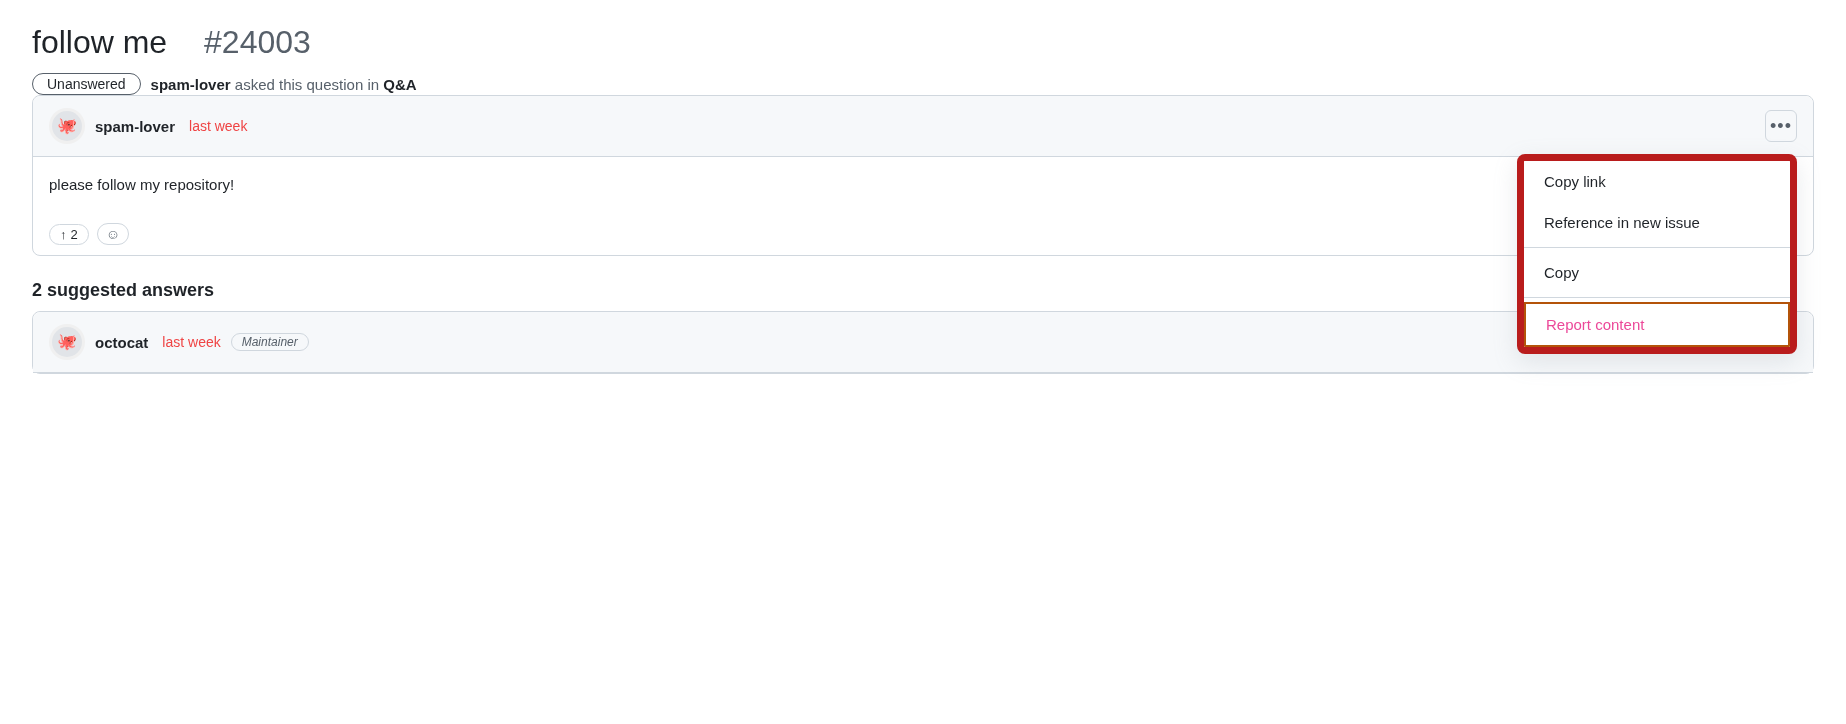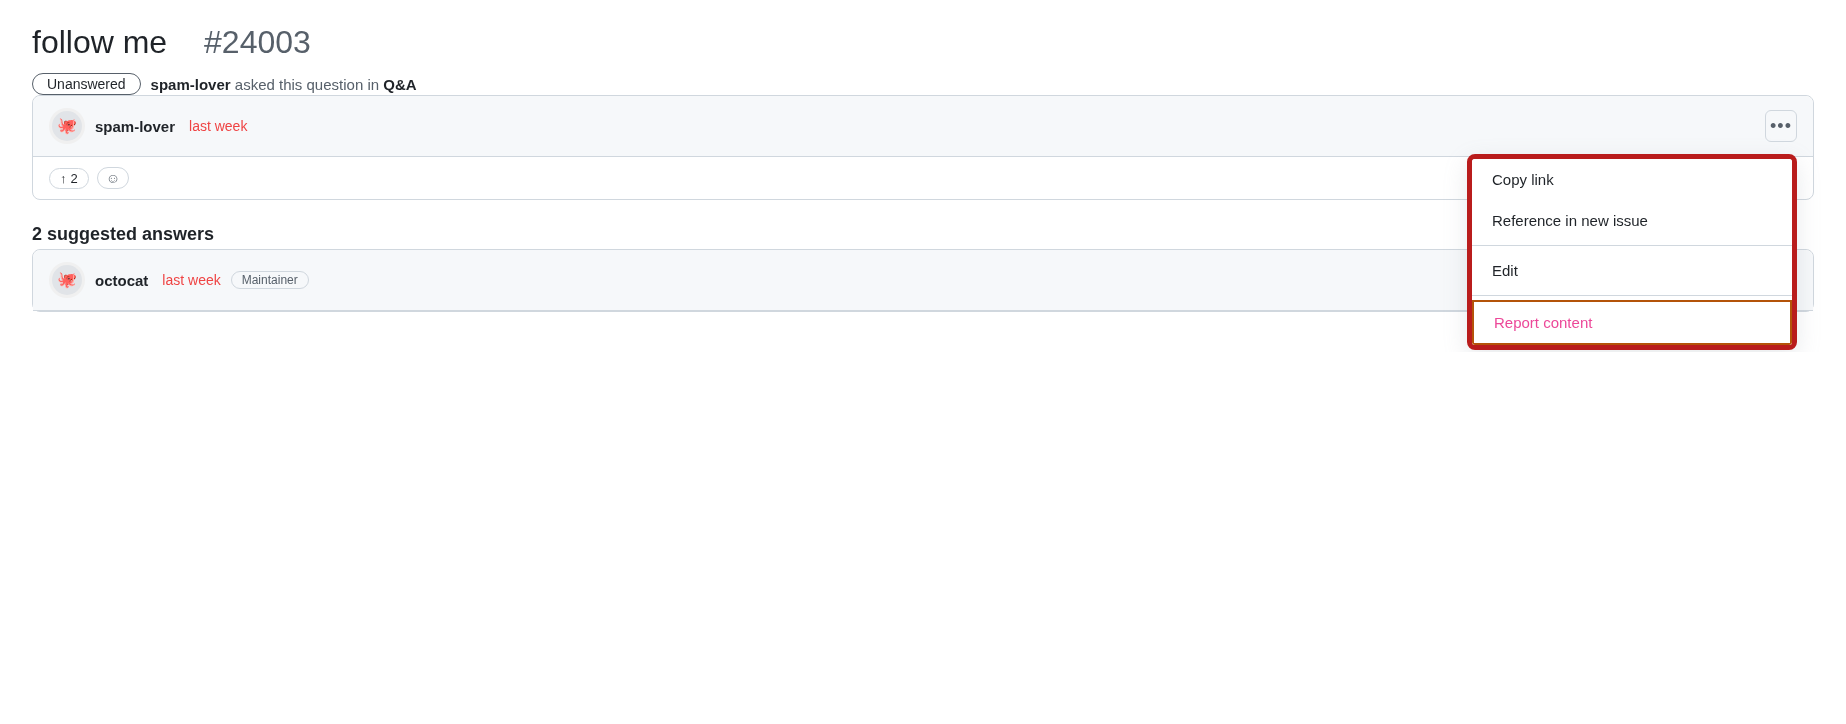--- a/index.html
+++ b/index.html
@@ -151,34 +151,34 @@
       padding: 2px 8px;
       background: #fff;
       font-size: 14px;
       cursor: pointer;
       color: #57606a;
     }
 
     .section-heading {
       font-size: 18px;
       font-weight: 700;
-      margin-bottom: 4px;
+      margin-bottom: 10px;
       color: #1f2328;
     }
 
     
     .dropdown-menu {
       position: absolute;
       right: 0;
       top: 44px;
       background: #fff;
-      border: 5px solid #b91c1c;
+      border: 7px solid #b91c1c;
       border-radius: 8px;
       box-shadow: 0 8px 24px rgba(140,149,159,0.2);
-      width: 330px;
+      width: 280px;
       z-index: 100;
       overflow: hidden;
     }
 
     .dropdown-item {
       padding: 12px 20px;
       font-size: 15px;
       color: #1f2328;
       cursor: pointer;
       background: #fff;
@@ -198,20 +198,21 @@
     }
 
     .maintainer-badge {
       border: 1px solid #d0d7de;
       border-radius: 20px;
       padding: 1px 10px;
       font-size: 12px;
       color: #57606a;
       font-weight: 400;
       white-space: nowrap;
+      font-style: italic;
     }
   </style>
 </head>
 <body>
 
 <h1 class="page-title">
   <span>follow me</span>
   <span class="issue-number">#24003</span>
 </h1>
 
@@ -239,25 +240,28 @@
     </div>
     <div style="position:relative;">
       <button class="more-button">
         <span>•••</span>
       </button>
 
       <div class="dropdown-menu">
         <div class="dropdown-item">Copy link</div>
         <div class="dropdown-item">Reference in new issue</div>
         <div class="dropdown-divider"></div>
-        <div class="dropdown-item">Edit</div>
+        <div class="dropdown-item">Copy</div>
         <div class="dropdown-divider"></div>
         <div class="dropdown-item report">Report content</div>
       </div>
     </div>
+  </div>
+  <div class="comment-body">
+    <p>please follow my repository!</p>
   </div>
   <div class="comment-footer">
     <button class="reaction-btn">
       <span>↑</span>
       <span>2</span>
     </button>
     <button class="emoji-btn">
       <span>☺</span>
     </button>
   </div>

